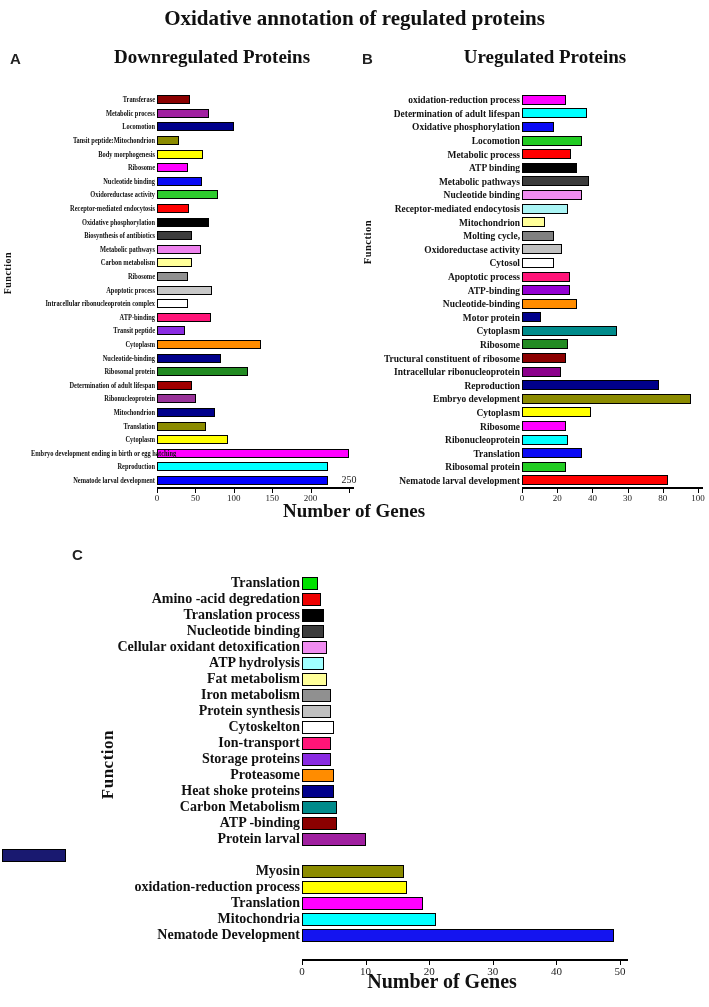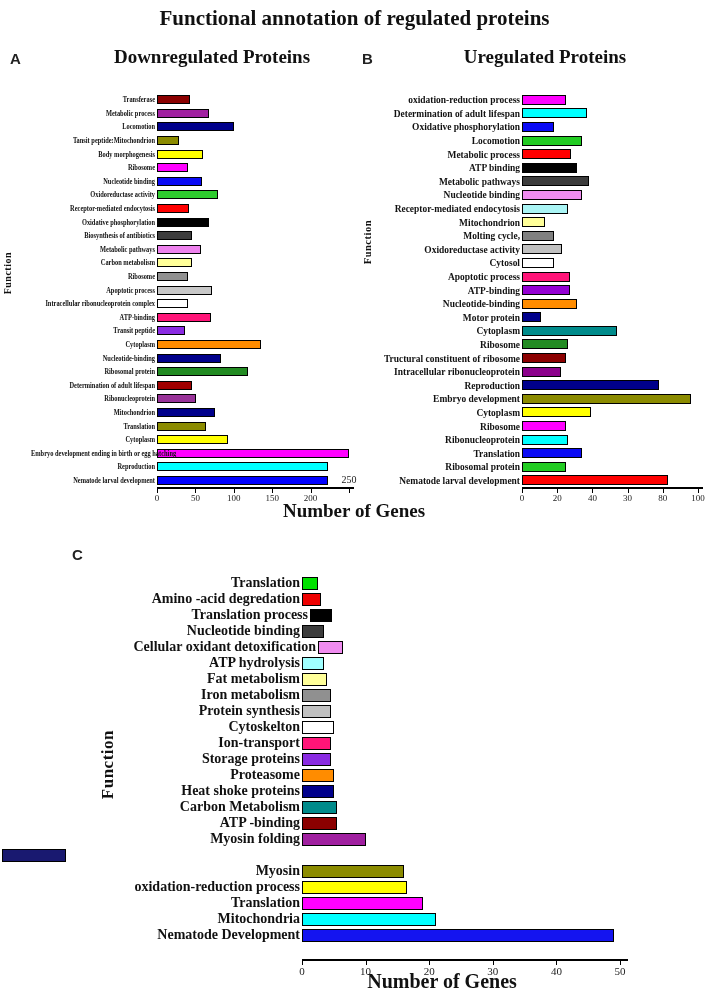--- a/index.html
+++ b/index.html
@@ -46,21 +46,21 @@
   .tick-label{
     position:absolute;transform:translateX(-50%);
     color:#222;font-family:"Liberation Serif",serif;
   }
 </style>
 </head>
 <body>
 
 <div id="figure">
 
-  <div class="main-title">Functional annotation of regulated proteins</div>
+  <div class="main-title">Oxidative annotation of regulated proteins</div>
 
   <div class="panel-letter" style="left:10px;top:50px;">A</div>
   <div class="panel-title" style="left:62px;top:46px;">Downregulated Proteins</div>
   <div class="y-label" style="left:2px;top:252px;font-size:10px;">Function</div>
   <div class="rows" id="rows-0" style="left: 0px; top: 93px;">
       <div class="bar-row" style="height: 13.6px;">
         <span class="bar-label" style="width: 155px; font-size: 8px; transform: scaleX(0.8); transform-origin: right center;">Transferase</span>
         <span class="bar" style="height: 9px; width: 33.024px; background: rgb(139, 0, 0);"></span>
       </div>
       <div class="bar-row" style="height: 13.6px;">
@@ -306,28 +306,28 @@
   <div class="rows" id="rows-2" style="left: 0px; top: 575px;">
       <div class="bar-row" style="height: 16px;">
         <span class="bar-label" style="width: 300px; font-size: 14px;">Translation</span>
         <span class="bar" style="height: 13px; width: 15.9px; background: rgb(0, 224, 0);"></span>
       </div>
       <div class="bar-row" style="height: 16px;">
         <span class="bar-label" style="width: 300px; font-size: 14px;">Amino -acid degredation</span>
         <span class="bar" style="height: 13px; width: 19.08px; background: rgb(238, 0, 0);"></span>
       </div>
       <div class="bar-row" style="height: 16px;">
-        <span class="bar-label" style="width: 300px; font-size: 14px; padding-left: 8px;">Translation process</span>
+        <span class="bar-label" style="width: 300px; font-size: 14px;">Translation process</span>
         <span class="bar" style="height: 13px; width: 22.26px; background: rgb(0, 0, 0);"></span>
       </div>
       <div class="bar-row" style="height: 16px;">
         <span class="bar-label" style="width: 300px; font-size: 14px;">Nucleotide binding</span>
         <span class="bar" style="height: 13px; width: 22.26px; background: rgb(60, 60, 60);"></span>
       </div>
-      <div class="bar-row" style="height: 16px; margin-left: 16px;">
+      <div class="bar-row" style="height: 16px;">
         <span class="bar-label" style="width: 300px; font-size: 14px;">Cellular oxidant detoxification</span>
         <span class="bar" style="height: 13px; width: 25.44px; background: rgb(240, 140, 240);"></span>
       </div>
       <div class="bar-row" style="height: 16px;">
         <span class="bar-label" style="width: 300px; font-size: 14px;">ATP hydrolysis</span>
         <span class="bar" style="height: 13px; width: 22.26px; background: rgb(160, 255, 255);"></span>
       </div>
       <div class="bar-row" style="height: 16px;">
         <span class="bar-label" style="width: 300px; font-size: 14px;">Fat metabolism</span>
         <span class="bar" style="height: 13px; width: 25.44px; background: rgb(255, 255, 153);"></span>
@@ -362,21 +362,21 @@
       </div>
       <div class="bar-row" style="height: 16px;">
         <span class="bar-label" style="width: 300px; font-size: 14px;">Carbon Metabolism</span>
         <span class="bar" style="height: 13px; width: 34.98px; background: rgb(0, 139, 139);"></span>
       </div>
       <div class="bar-row" style="height: 16px;">
         <span class="bar-label" style="width: 300px; font-size: 14px;">ATP -binding</span>
         <span class="bar" style="height: 13px; width: 34.98px; background: rgb(139, 0, 0);"></span>
       </div>
       <div class="bar-row" style="height: 16px;">
-        <span class="bar-label" style="width: 300px; font-size: 14px;">Myosin folding</span>
+        <span class="bar-label" style="width: 300px; font-size: 14px;">Protein larval</span>
         <span class="bar" style="height: 13px; width: 63.6px; background: rgb(160, 32, 160);"></span>
       </div>
       <div class="bar-row" style="height: 16px;">
         <span class="bar" style="height: 13px; width: 63.6px; background: rgb(25, 25, 112);"></span>
       </div>
       <div class="bar-row" style="height: 16px;">
         <span class="bar-label" style="width: 300px; font-size: 14px;">Myosin</span>
         <span class="bar" style="height: 13px; width: 101.76px; background: rgb(139, 139, 0);"></span>
       </div>
       <div class="bar-row" style="height: 16px;">

